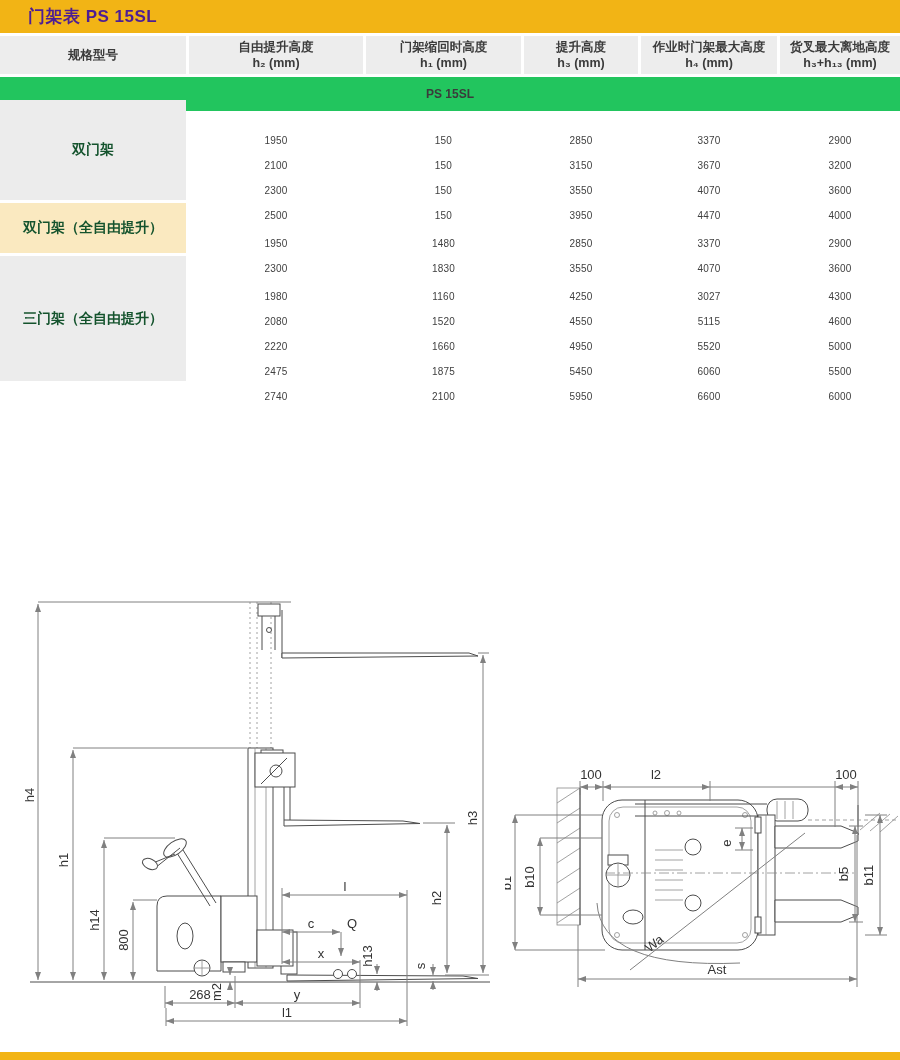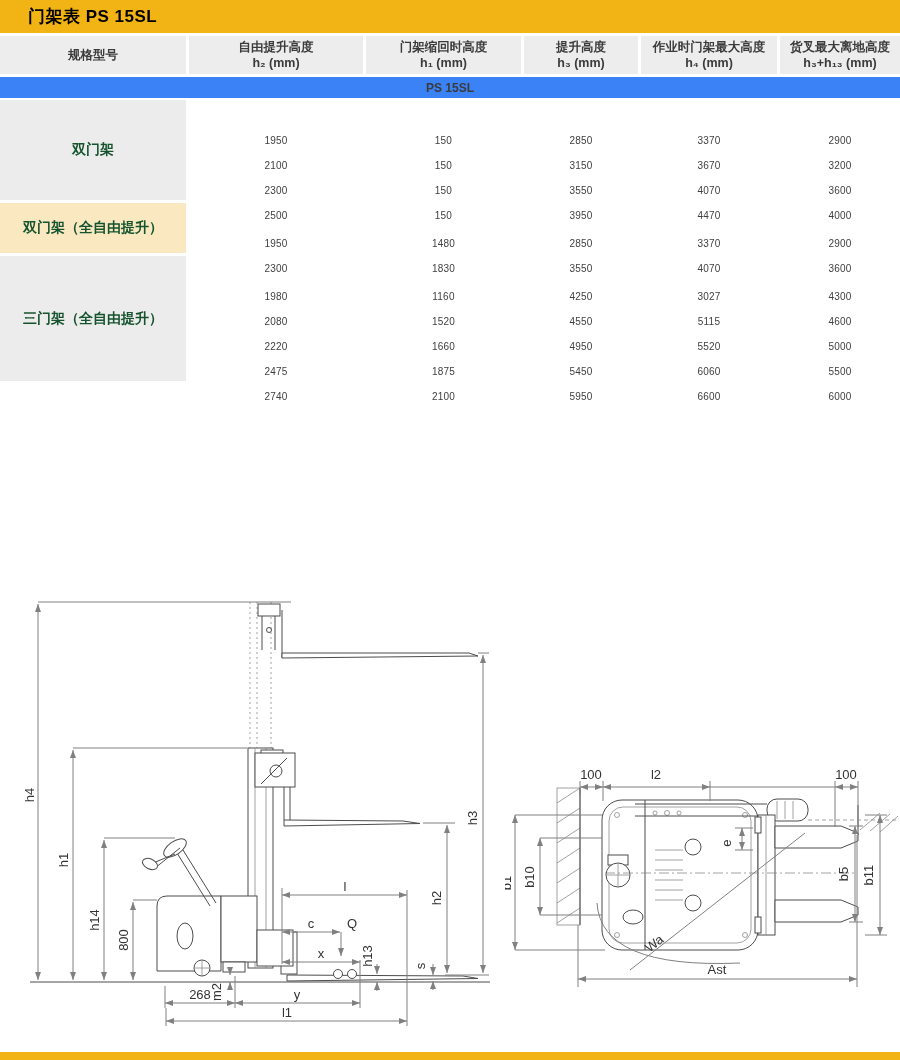--- a/index.html
+++ b/index.html
@@ -1,28 +1,28 @@
 <!DOCTYPE html>
 <html><head>
 <meta charset="utf-8">
 <style>
   html,body{margin:0;padding:0;}
   body{width:900px;height:1060px;background:#ffffff;font-family:"Liberation Sans","DejaVu Sans",sans-serif;position:relative;overflow:hidden;}
   .page{position:absolute;left:0;top:0;width:900px;height:1060px;}
 
   
   .topbar{position:absolute;left:0;top:0;width:900px;height:33px;background:#F2B415;display:flex;align-items:center;}
-  .topbar h1{margin:0 12px 0 28px;font-size:17px;font-weight:bold;color:#000000;letter-spacing:.5px;}
+  .topbar h1{margin:0 12px 0 28px;font-size:17px;font-weight:bold;color:#4c1d95;letter-spacing:.5px;}
 
   
   .grid6{display:grid;grid-template-columns:186px 174px 155px 114px 136px 120px;column-gap:3px;}
   .thead{position:absolute;left:0;top:36px;width:900px;height:38px;}
   .th{background:#EDEDED;height:38px;display:flex;flex-direction:column;justify-content:center;align-items:center;
       font-size:12.5px;font-weight:bold;color:#3b3b3b;line-height:1.3;text-align:center;}
-  .subrow{position:absolute;left:0;top:77px;width:900px;height:21px;background:#3b82f6;display:flex;align-items:center;justify-content:center;
+  .subrow{position:absolute;left:0;top:77px;width:900px;height:34px;background:#22c55e;display:flex;align-items:center;justify-content:center;
       font-size:12px;font-weight:bold;color:#3b3b3b;}
   #sections{position:absolute;left:0;top:100px;width:900px;}
   .section-grid{display:grid;grid-template-columns:186px 174px 155px 114px 136px 120px;column-gap:3px;grid-auto-rows:25px;margin-bottom:3px;}
   .cell{display:flex;align-items:center;justify-content:center;}
   .cell.num{font-size:10px;color:#404040;letter-spacing:.2px;margin-top:40px;}
   .cell.label{font-size:14px;font-weight:bold;color:#14532d;text-align:center;}
   .tone-gray{background:#ECECEC;}
   .tone-cream{background:#FAE9C0;}
 
   

